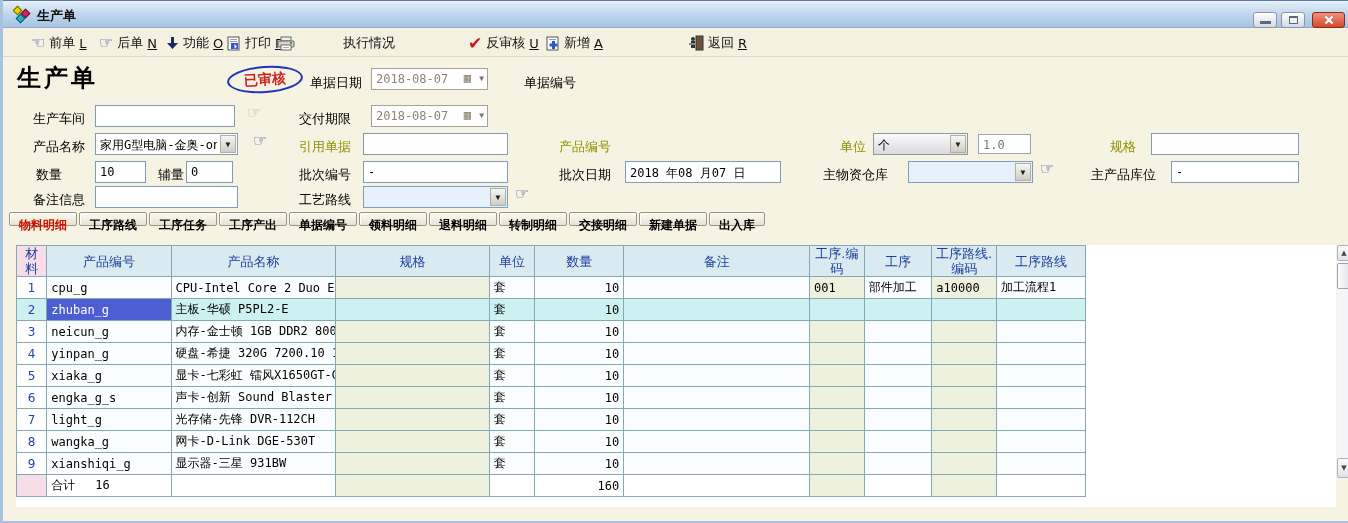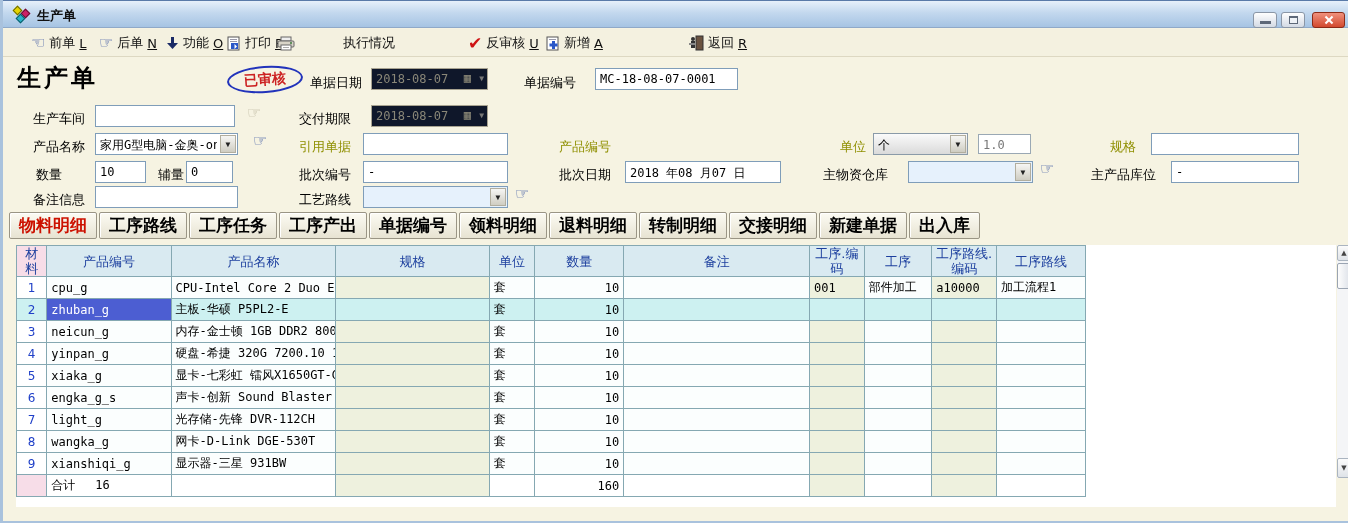--- a/index.html
+++ b/index.html
@@ -42,35 +42,35 @@
   .doc-title { position:absolute; left:14px; top:62px; font-size:24px; font-weight:bold; letter-spacing:3px; color:#000; }
   .stamp { position:absolute; left:224px; top:66px; width:76px; height:27px; border:2px solid #2233bb;
     border-radius:50%; transform:rotate(-4deg); display:flex; align-items:center; justify-content:center; }
   .stamp span { color:#cc2222; font-size:14px; font-weight:bold; }
   .lbl { position:absolute; font-size:13px; color:#000; white-space:nowrap; }
   .lbl.olive { color:#8f8f00; }
   .inp { position:absolute; height:22px; background:#fff; border:1px solid #7f9db9;
     font-family:"DejaVu Sans Mono","DejaVu Sans",monospace; font-size:12px; color:#000;
     padding:3px 4px; overflow:hidden; white-space:nowrap; }
   .inp .val { display:block; overflow:hidden; white-space:nowrap; }
-  .inp.dated { background:#0f172a; border-color:#a8a391; color:#8a8778; padding-right:34px; }
+  .inp.dated { background:#ffffff; border-color:#a8a391; color:#8a8778; padding-right:34px; }
   .cal-ico { position:absolute; right:16px; top:3px; font-size:12px; color:#8a8776; line-height:1; }
   .dd-ico  { position:absolute; right:3px;  top:6px; font-size:8px;  color:#777; line-height:1; }
   .combo { padding-right:20px; }
   .combo-btn { position:absolute; right:1px; top:1px; bottom:1px; width:16px;
     background:linear-gradient(#f6f6f4,#cfcdc2); border:1px solid #b2ae9e;
     display:flex; align-items:center; justify-content:center; font-size:8px; color:#222; cursor:pointer; }
   .combo.greyc { background:linear-gradient(#fafafa,#dadada); border-color:#8a9aa8; }
   .combo.bluec { background:#e6f1fc; }
   .formhand { position:absolute; cursor:pointer; }
   
   .tabs-bar { position:absolute; left:6px; top:212px; width:1336px; height:30px; }
-  .tab { display:inline-block; height:27px; line-height:25px; padding:0 9px; margin-right:2px;
+  .tab { display:inline-block; height:14px; line-height:25px; padding:0 9px; margin-right:2px;
     background:linear-gradient(#fcfbf3,#e7e3d2); border:1px solid #9a9585; border-radius:2px;
-    box-shadow:inset 1px 1px 0 #fff; font-size:17px; font-weight:bold; color:#000; cursor:pointer; }
+    box-shadow:inset 1px 1px 0 #fff; font-size:12px; font-weight:bold; color:#000; cursor:pointer; }
   .tab.active { color:#cc1100; }
   
   .grid-backdrop { position:absolute; left:13px; top:245px; width:1320px; height:262px; background:#fff; }
   table.grid { position:absolute; left:13px; top:245px; width:1070px; border-collapse:collapse; table-layout:fixed; }
   .grid th { height:31px; background:#d9eaf1; border:1px solid #85a8b2; color:#1c3f9e;
     font-size:13px; font-weight:normal; line-height:15px; padding:0 2px; text-align:center; }
   .grid th.pink { background:#f7dde8; }
   .grid td { height:22px; border:1px solid #85a8b2; background:#fbfefe;
     font-family:"DejaVu Sans Mono","DejaVu Sans",monospace; font-size:12px; color:#000;
     padding:0 4px; white-space:nowrap; overflow:hidden; cursor:default; }
@@ -200,23 +200,20 @@
       <span>已审核</span>
     </div>
 
   <span class="lbl" style="left:307px;top:74px">单据日期</span>
   <div class="inp dated" style="left:368px;top:68px;width:117px">
     <span class="val">2018-08-07</span>
     <span class="cal-ico">▦</span>
     <span class="dd-ico">▼</span>
   </div>
   <span class="lbl" style="left:521px;top:74px">单据编号</span>
-  <div class="inp" style="left:592px;top:68px;width:143px">
-    <span class="val">MC-18-08-07-0001</span>
-  </div>
 
   <span class="lbl" style="left:30px;top:110px">生产车间</span>
   <div class="inp" style="left:92px;top:105px;width:140px">
     <span class="val"></span>
   </div>
   <span class="formhand hand grey" style="left:244px;top:105px">☞</span>
   <span class="lbl" style="left:296px;top:110px">交付期限</span>
   <div class="inp dated" style="left:368px;top:105px;width:117px">
     <span class="val">2018-08-07</span>
     <span class="cal-ico">▦</span>

